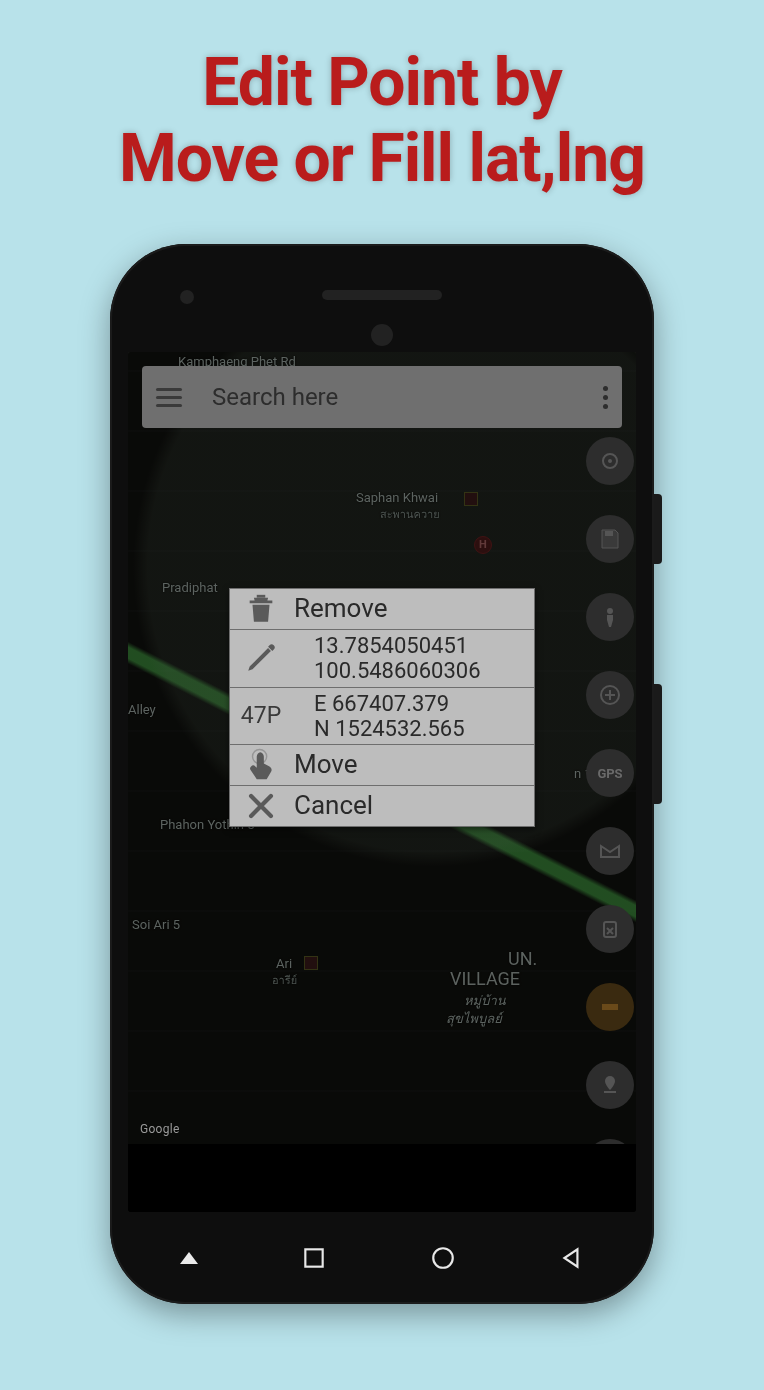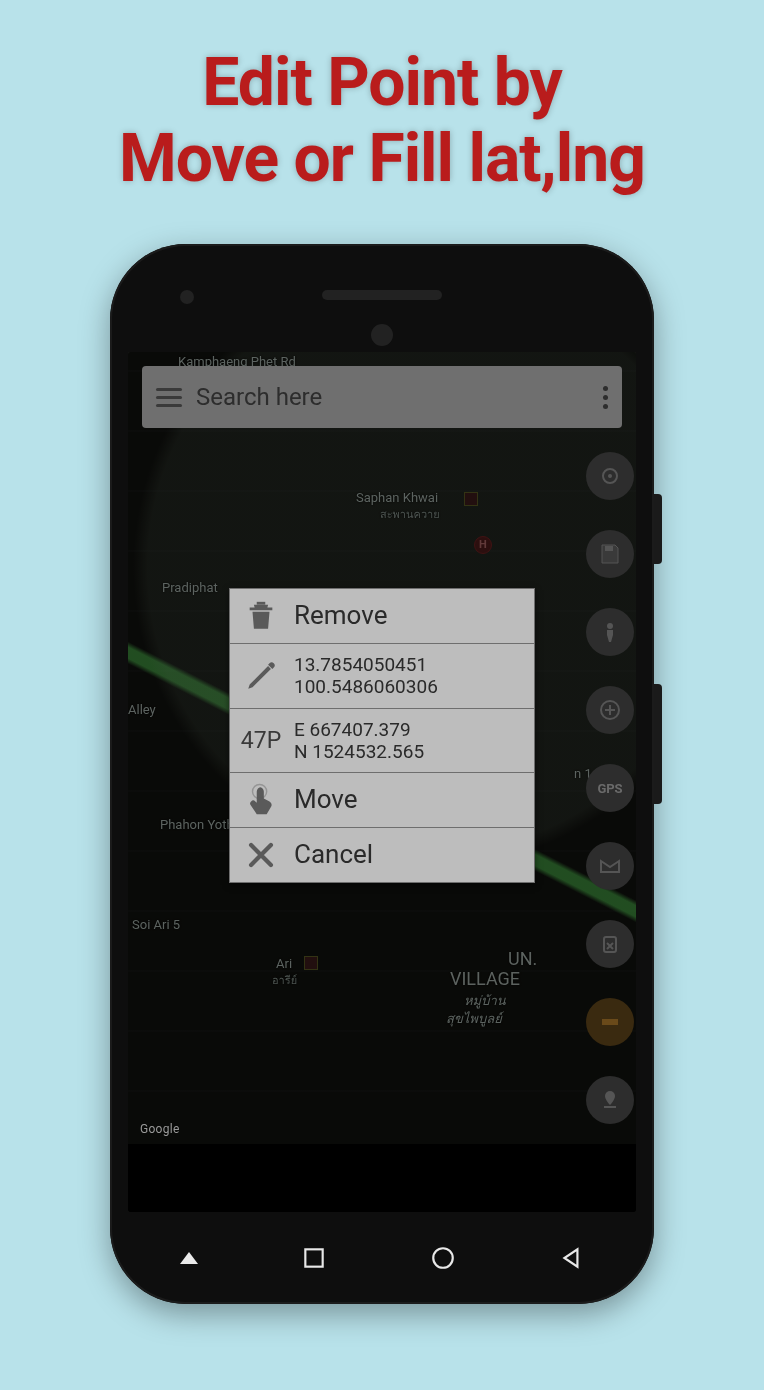--- a/index.html
+++ b/index.html
@@ -110,34 +110,34 @@
   
   .search-bar {
     position:absolute;
     top:14px; left:14px; right:14px;
     height:62px;
     background:#6f6f6f;
     border-radius:4px;
     display:flex;
     align-items:center;
     padding:0 14px;
-    gap:14px;
+    gap:30px;
     color:#3a3a3a;
   }
   .hamburger { width:26px; display:flex; flex-direction:column; gap:5px;}
   .hamburger span{height:3px;background:#3a3a3a;border-radius:2px;}
   .search-text { flex:1; font-size:24px; color:#2d2d2d; }
   .kebab { display:flex; flex-direction:column; gap:4px; }
   .kebab span{width:5px;height:5px;border-radius:50%;background:#2d2d2d;}
 
   
   .side-btns {
     position:absolute;
     right:0;
-    top:100px;
+    top:85px;
     display:flex;
     flex-direction:column;
     gap:30px;
     padding-right:2px;
     justify-content:center;
   }
   .fab {
     width:48px;height:48px;border-radius:50%;
     background:#2d2d2d;
     display:flex;align-items:center;justify-content:center;
@@ -168,36 +168,36 @@
     top:236px;
     left:50%;
     transform:translateX(-50%);
     width:306px;
     background:#bdbdbd;
     box-shadow:0 2px 6px rgba(0,0,0,.5);
     border:1px solid #6e6e6e;
   }
   .popup-row{
     display:flex;align-items:center;
-    padding:10px 10px;
+    padding:3px 10px;
     gap:12px;
     border-bottom:1px solid #6e6e6e;
   }
   .popup-row:last-child{border-bottom:none;}
   .popup-icon{
     width:42px;display:flex;align-items:center;justify-content:center;
   }
   .popup-icon svg{width:34px;height:34px;fill:#5a5a5a;}
   .popup-icon.zone{
     font-size:23px;color:#3a3a3a;font-weight:400;text-align:center;line-height:1;
   }
   .popup-label{
     font-size:26px;color:#2a2a2a;line-height:1.15;
   }
-  .popup-label.stack span{display:block;font-size:19px;}
+  .popup-label.stack span{display:block;font-size:22px;margin-left:20px;}
 
   
   .screen-bottom-black{
     position:absolute;left:0;right:0;bottom:0;height:68px;background:#000;
   }
   .nav-bar{
     position:absolute;
     left:18px; right:18px;
     bottom:16px;
     height:60px;

